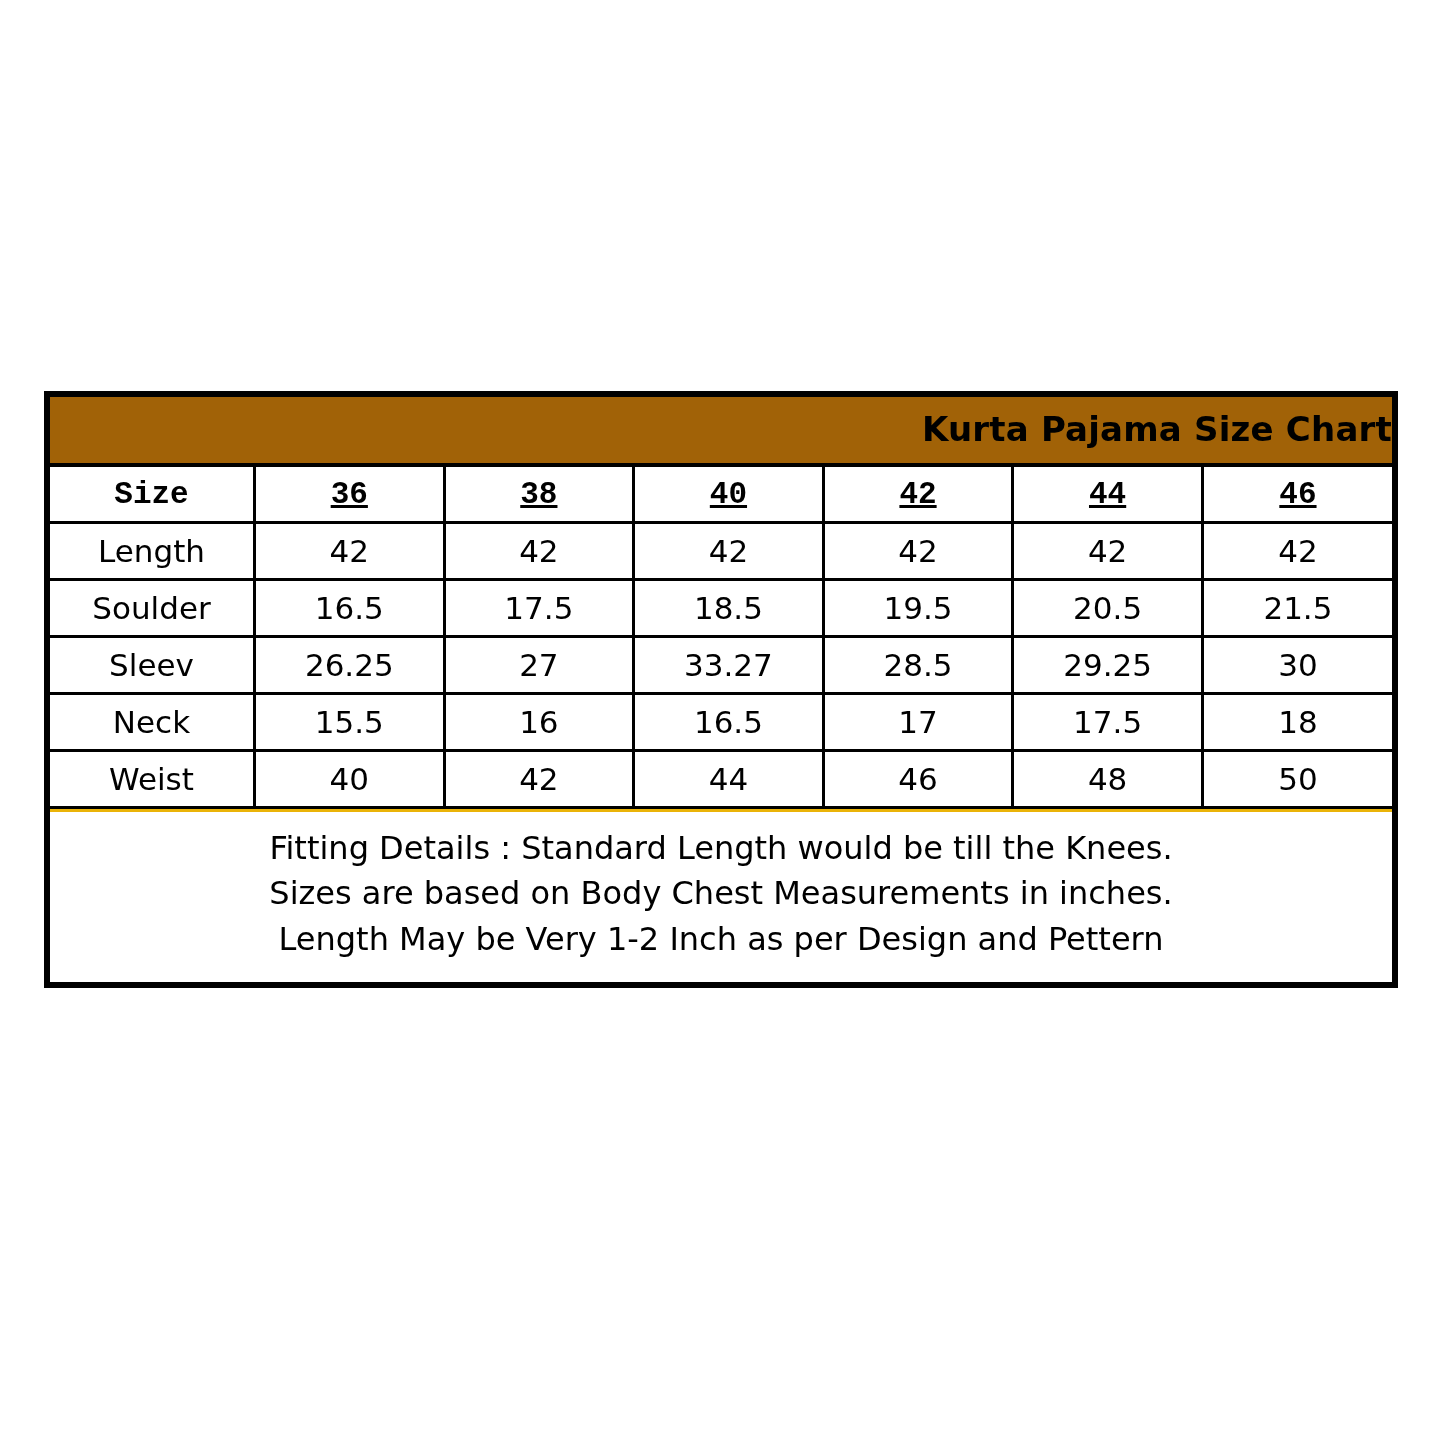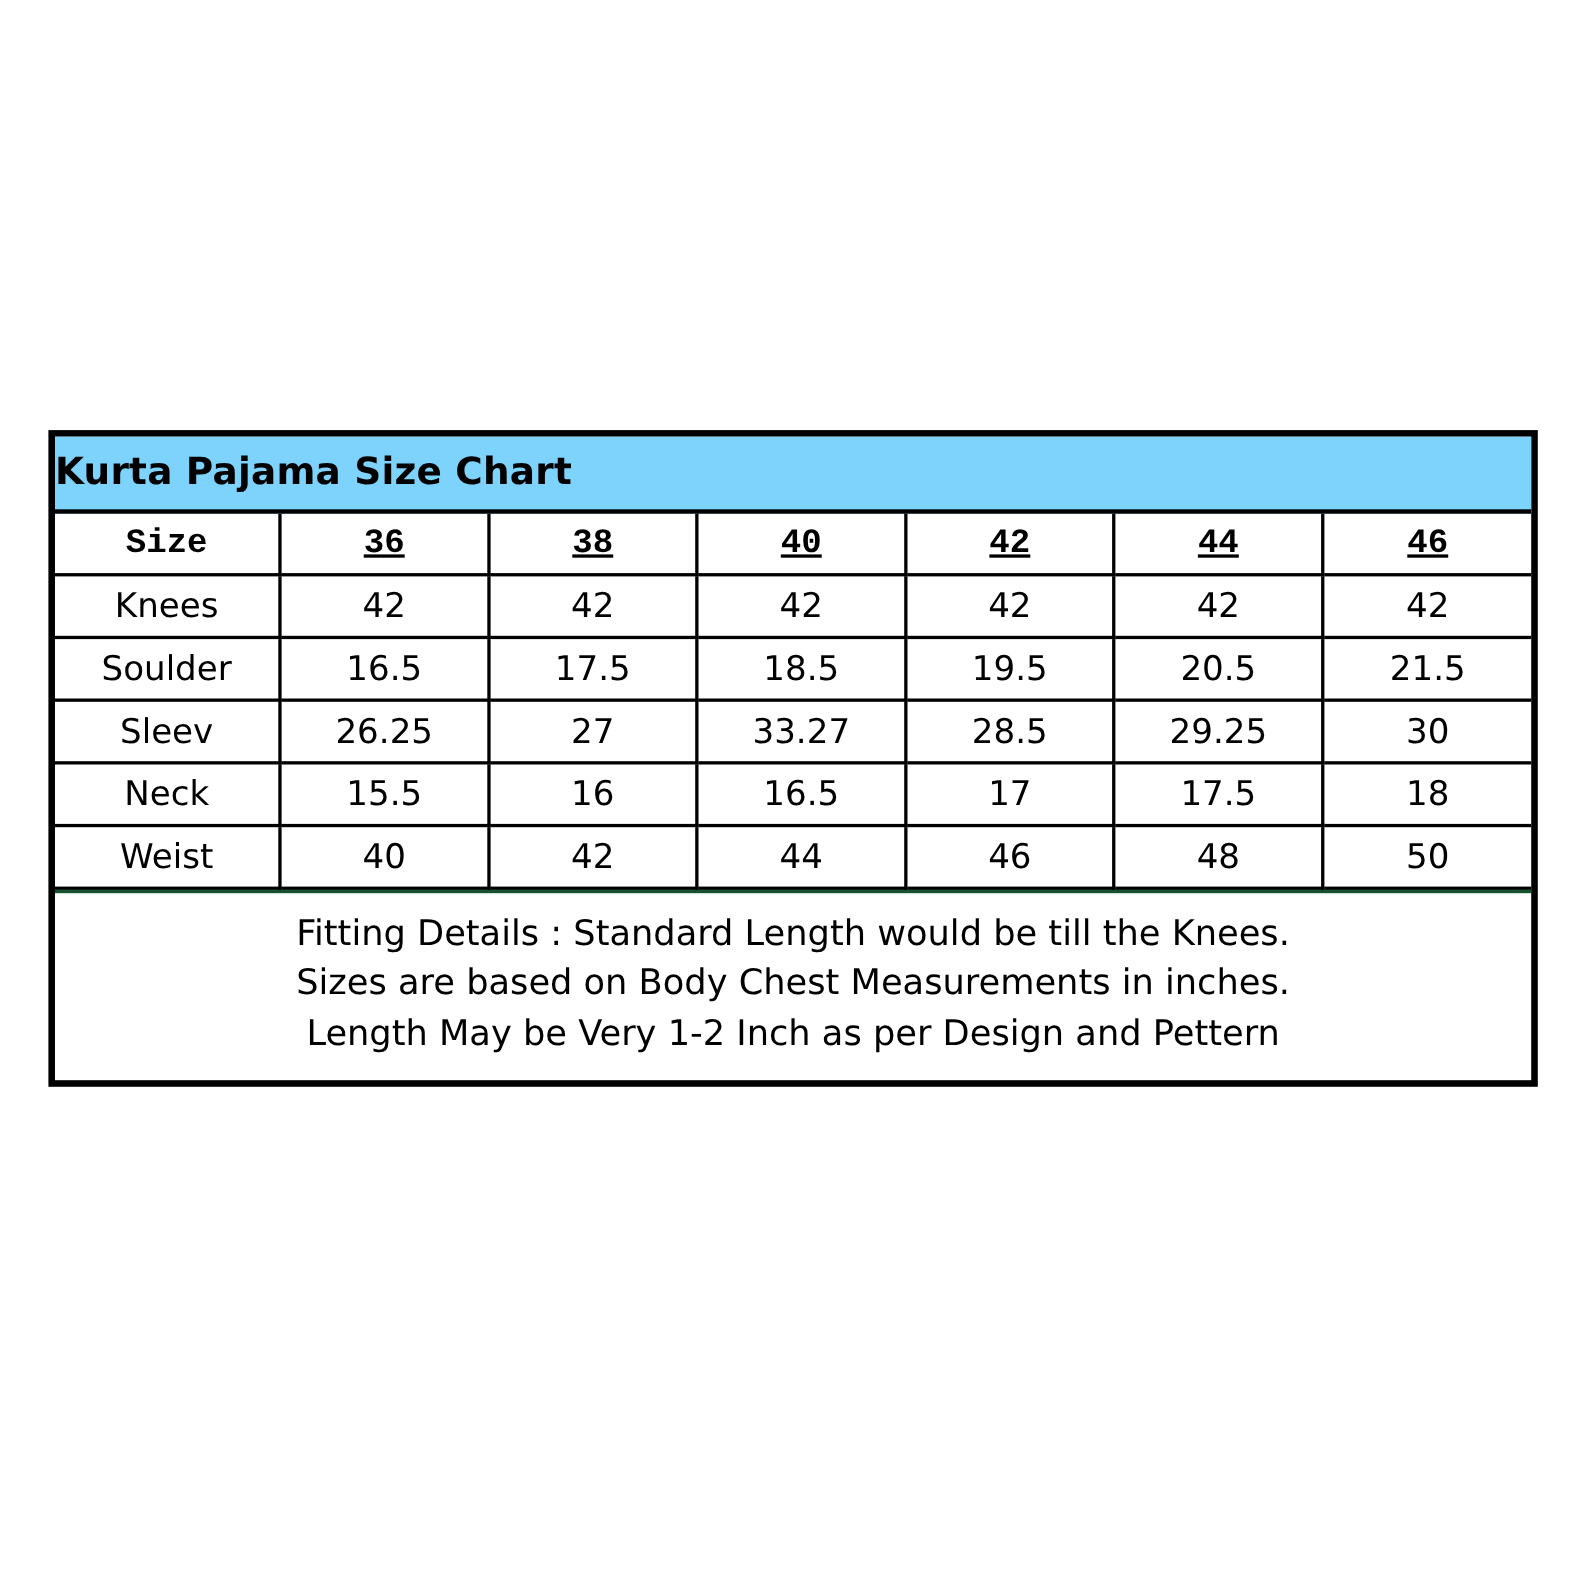--- a/index.html
+++ b/index.html
@@ -19,23 +19,23 @@
     position: absolute;
     left: 44px;
     top: 391px;
     width: 1354px;
     border: 6px solid #000000;
     box-sizing: border-box;
     background: #ffffff;
   }
 
   .title-bar {
-    background: #7dd3fc;
+    background: #a16207;
     border-bottom: 4px solid #000000;
-    text-align: left;
+    text-align: right;
     font-weight: bold;
     font-size: 34px;
     color: #000000;
     padding: 12px 0 14px 0;
     letter-spacing: 0.2px;
   }
 
   table.size-table {
     width: 100%;
     border-collapse: collapse;
@@ -70,21 +70,21 @@
     border-left: none;
   }
   table.size-table td.outer-right {
     border-right: none;
   }
   table.size-table tr.header-row td {
     border-top: none;
   }
 
   .notes {
-    border-top: 3px solid #14532d;
+    border-top: 3px solid #eab308;
     padding: 14px 20px 20px 20px;
     text-align: center;
   }
 
   .notes .note-line {
     font-size: 32px;
     color: #000000;
     line-height: 1.42;
     white-space: nowrap;
   }
@@ -102,21 +102,21 @@
         <td class="rowhead outer-left">Size</td>
         <td class="sizecol">36</td>
         <td class="sizecol">38</td>
         <td class="sizecol">40</td>
         <td class="sizecol">42</td>
         <td class="sizecol">44</td>
         <td class="sizecol outer-right">46</td>
       </tr>
 
       <tr>
-        <td class="rowhead outer-left">Knees</td>
+        <td class="rowhead outer-left">Length</td>
         <td>42</td>
         <td>42</td>
         <td>42</td>
         <td>42</td>
         <td>42</td>
         <td class="outer-right">42</td>
       </tr>
 
 
       <tr>

